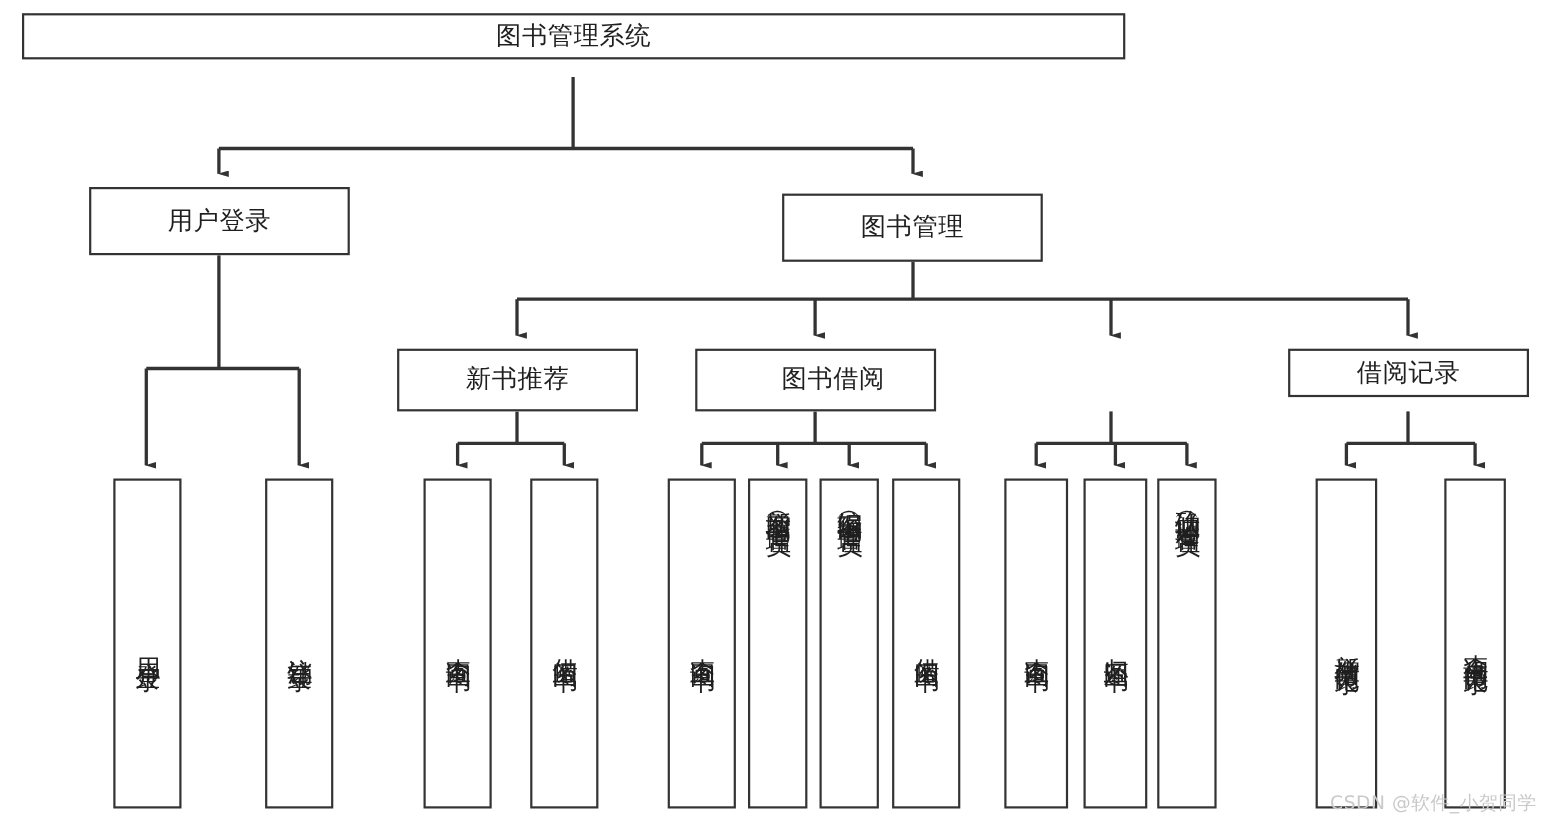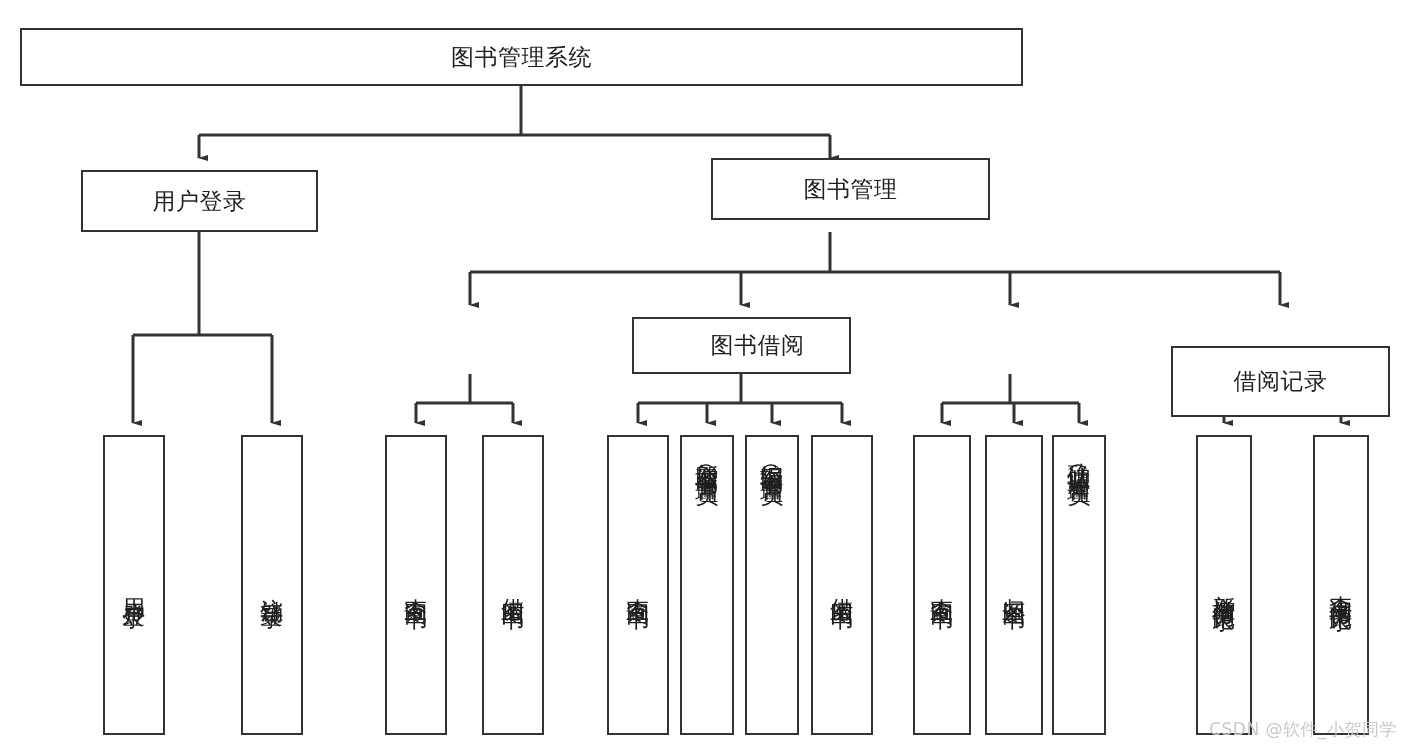--- a/index.html
+++ b/index.html
@@ -120,39 +120,42 @@
       <path d="M1014,403 L1014,423" marker-end="url(#arrow)"></path>
       <path d="M1079,403 L1079,423" marker-end="url(#arrow)"></path>
 
       <path d="M1280,374 L1280,403"></path>
       <path d="M1224,403 L1341,403"></path>
       <path d="M1224,403 L1224,423" marker-end="url(#arrow)"></path>
       <path d="M1341,403 L1341,423" marker-end="url(#arrow)"></path>
     </g>
   </svg>
 
-  <div class="node-box" style="left:20px; top:28px; width:1003px; height:58px;">
+  <div class="node-box" style="left:20px; top:12px; width:1003px; height:42px;">
     <span class="node-label">图书管理系统</span>
   </div>
 
   <div class="node-box" style="left:81px; top:170px; width:237px; height:62px;">
     <span class="node-label">用户登录</span>
   </div>
 
-  <div class="node-box" style="left:711px; top:158px; width:279px; height:62px;">
+  <div class="node-box" style="left:711px; top:176px; width:237px; height:62px;">
     <span class="node-label">图书管理</span>
   </div>
 
+  <div class="node-box" style="left:361px; top:317px; width:219px; height:57px;">
+    <span class="node-label">新书推荐</span>
+  </div>
 
   <div class="node-box" style="left:632px; top:317px; width:219px; height:57px;padding-left:32px;">
     <span class="node-label">图书借阅</span>
   </div>
 
 
-  <div class="node-box" style="left:1171px; top:317px; width:219px; height:71px;margin-top:29px;">
+  <div class="node-box" style="left:1171px; top:317px; width:219px; height:44px;">
     <span class="node-label">借阅记录</span>
   </div>
 
   <div class="node-box leaf-box centered" style="left:103px; top:435px; width:62px; height:300px;">
     <span class="node-label vertical">用户登录</span>
   </div>
 
   <div class="node-box leaf-box centered" style="left:241px; top:435px; width:62px; height:300px;">
     <span class="node-label vertical">注销登录</span>
   </div>

